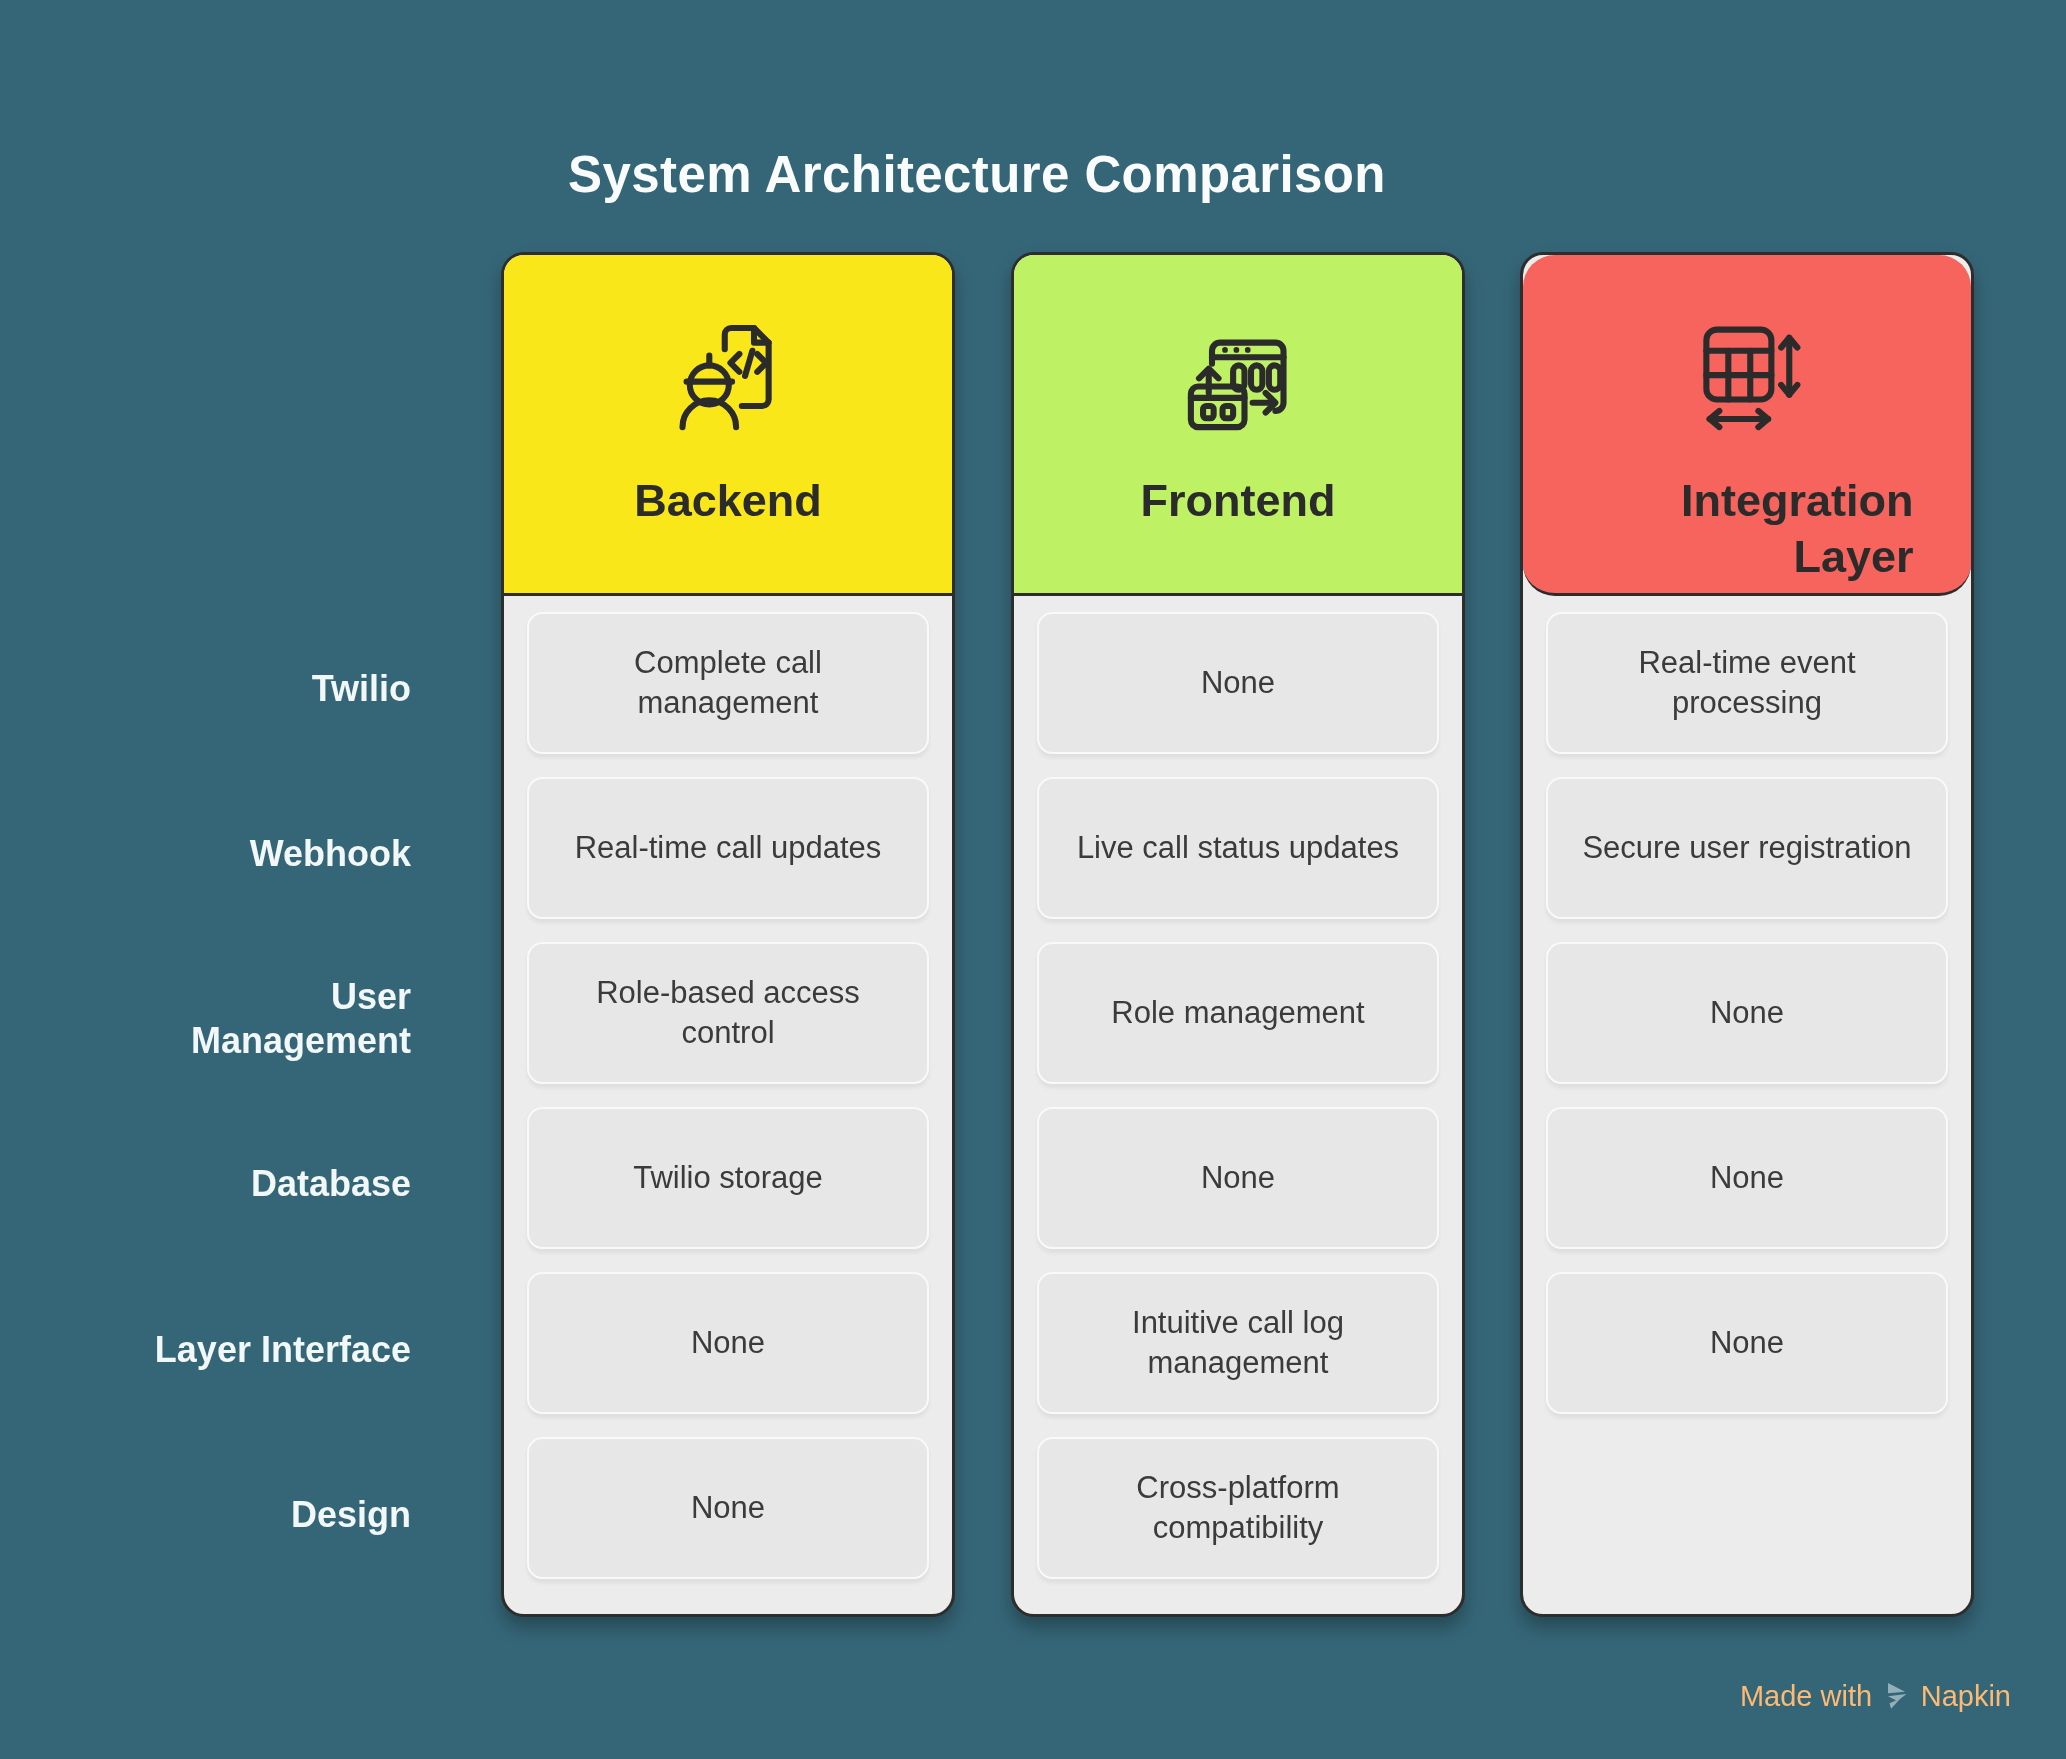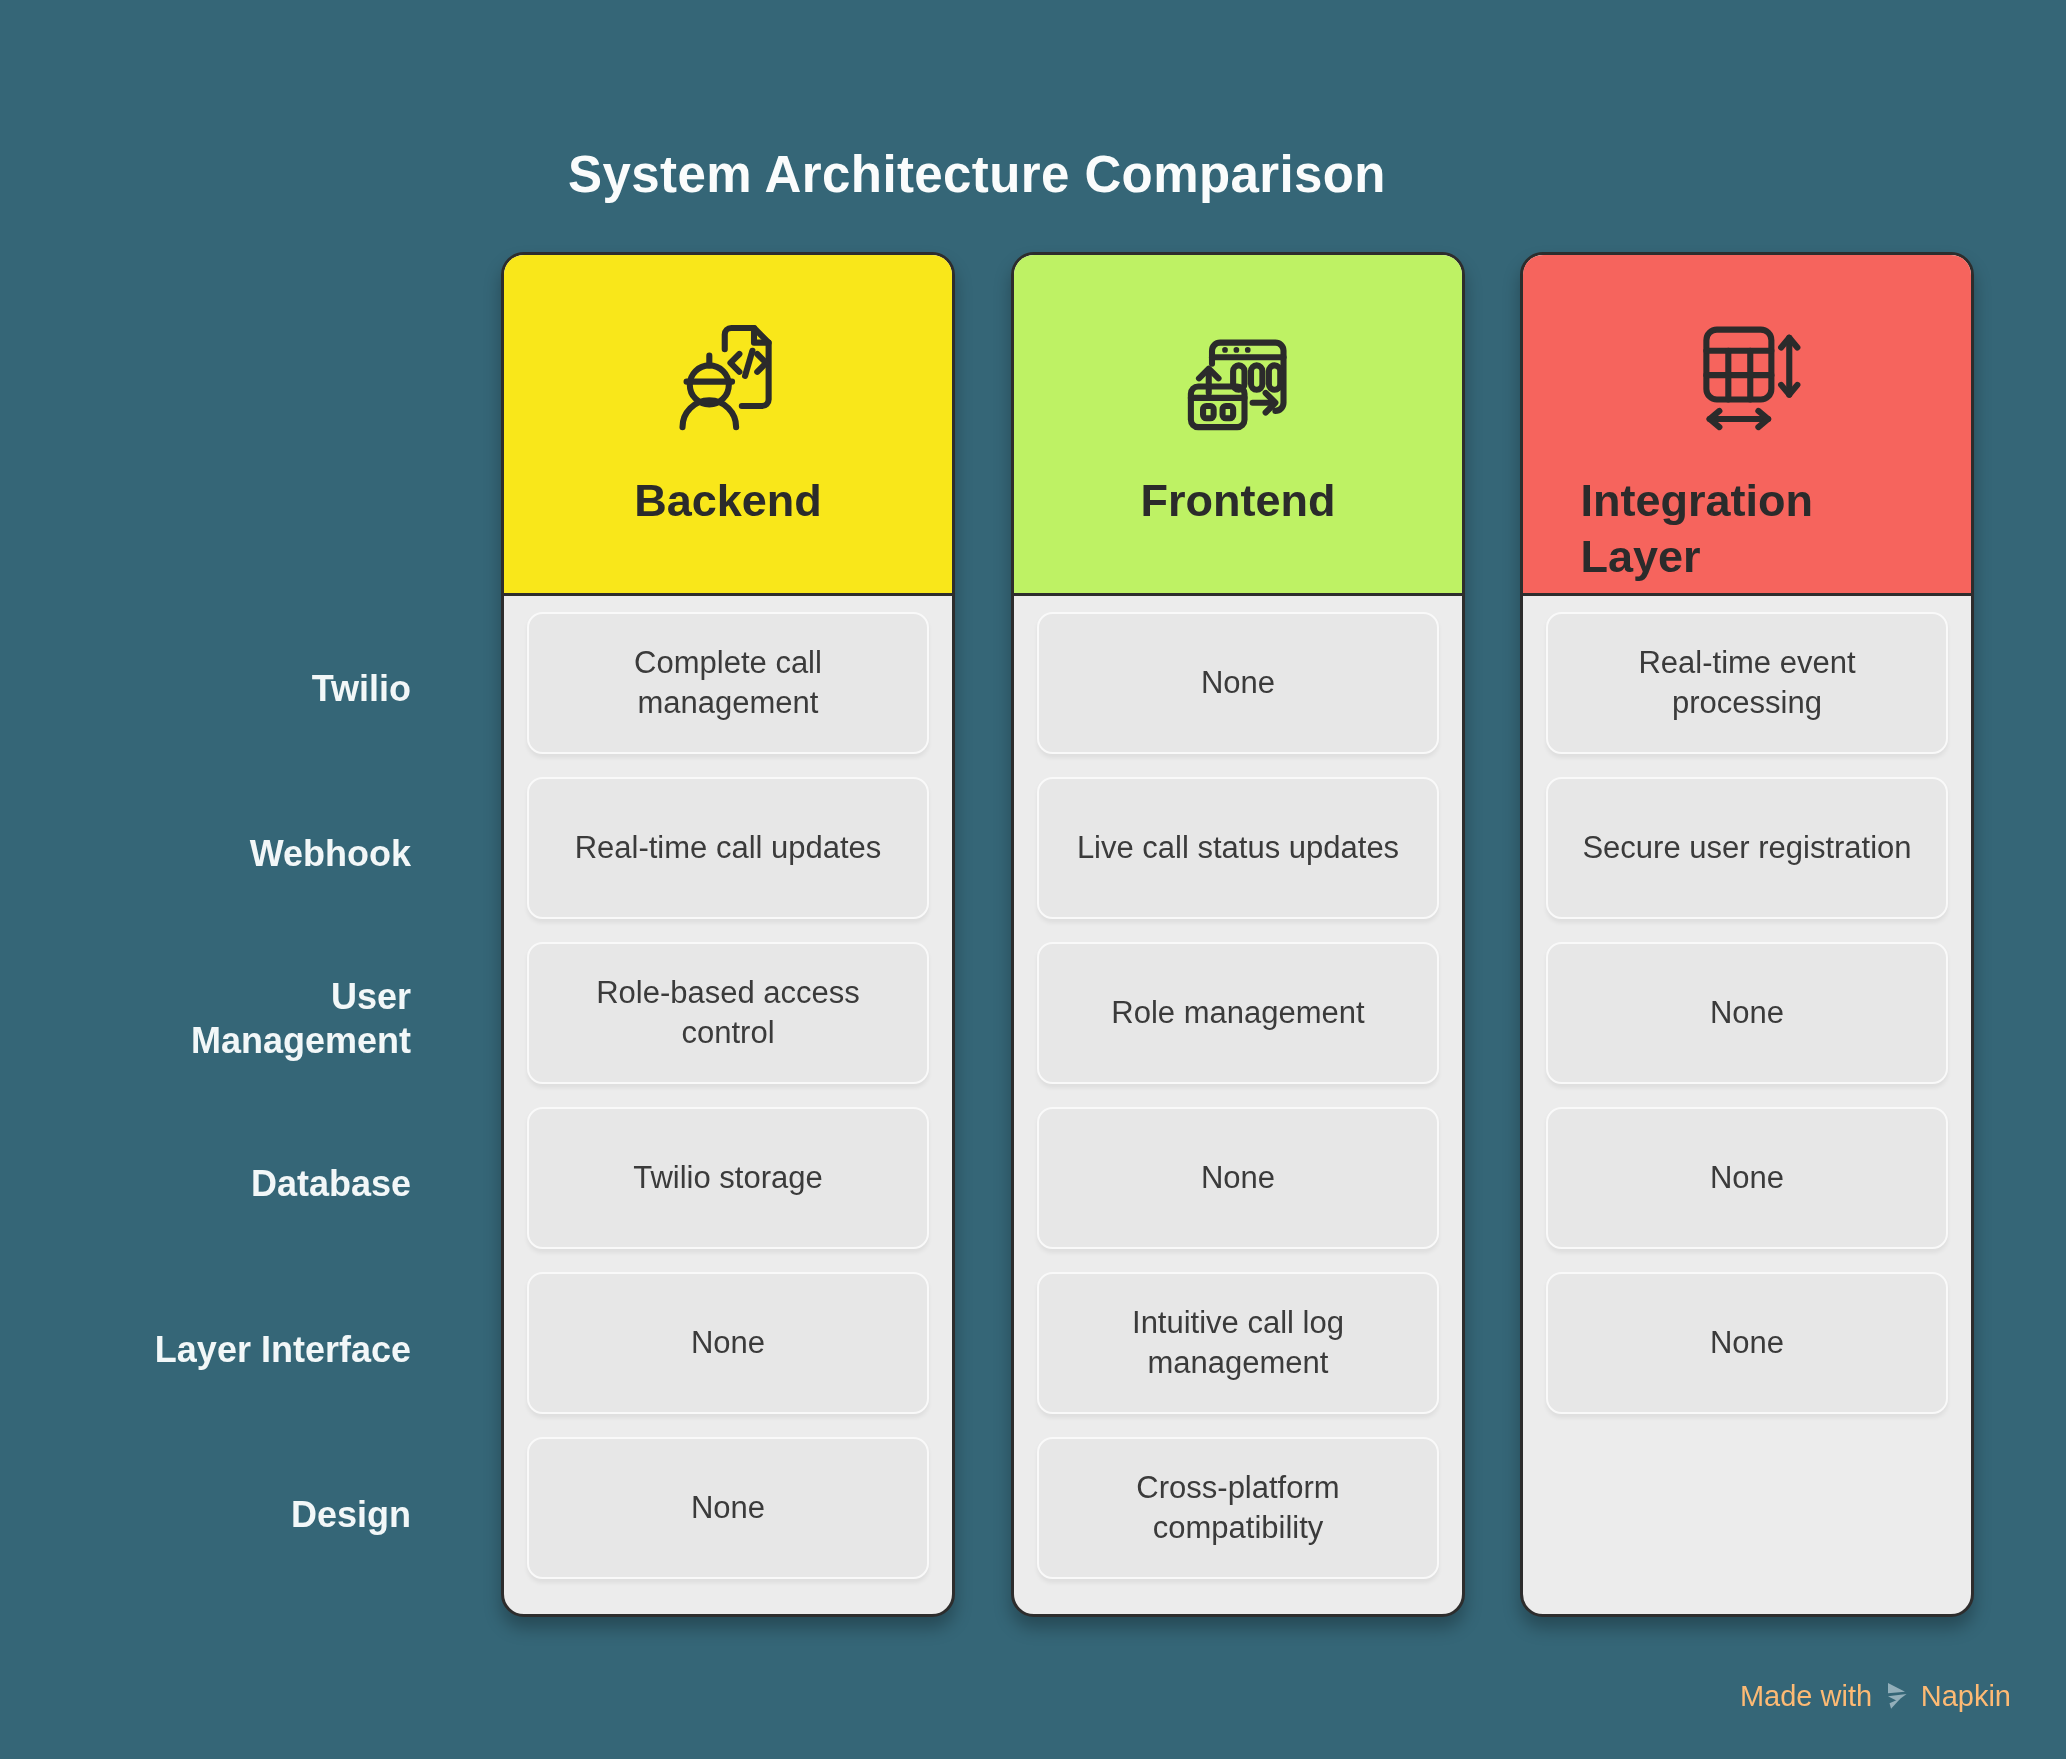--- a/index.html
+++ b/index.html
@@ -28,21 +28,21 @@
   .card-frontend{left:1011px;}
   .card-integration{left:1520px;}
   .card-header{
     height:341px;flex:0 0 341px;box-sizing:border-box;
     border-bottom:3.9px solid #2d2d2d;
     display:flex;flex-direction:column;align-items:center;
     padding-top:60px;gap:28px;
   }
   .hicon{flex:0 0 auto;}
   .card-title{
-    font-size:45px;font-weight:700;color:#2b2b2b;text-align:left;
+    font-size:45px;font-weight:700;color:#2b2b2b;text-align:right;
     line-height:1.24;max-width:333px;
   }
   .card-body{
     flex:1 1 auto;display:flex;flex-direction:column;gap:23px;
     padding:16.3px 23px 0 23px;
   }
   .cell{
     height:142px;flex:0 0 142px;box-sizing:border-box;
     background:#E7E7E7;border:2.3px solid #F9F9F9;border-radius:15.5px;
     box-shadow:0 3.1px 4.7px rgba(0,0,0,0.06);
@@ -122,21 +122,21 @@
       <div class="cell">None</div>
       <div class="cell">Live call status updates</div>
       <div class="cell">Role management</div>
       <div class="cell">None</div>
       <div class="cell">Intuitive call log management</div>
       <div class="cell">Cross-platform compatibility</div>
     </div>
   </section>
 
   <section class="card card-integration">
-    <header class="card-header" style="background-color: rgb(246, 100, 93);">
+    <header class="card-header" style="background-color: rgb(246, 100, 93); border-radius: 32px;">
       <svg class="hicon" width="130" height="130" viewBox="0 0 160 160" fill="none" stroke="#2b2b2b" stroke-width="7.5" stroke-linecap="round" stroke-linejoin="round">
         <rect x="30" y="18" width="80" height="86" rx="13"></rect>
         <path d="M30 44 h80"></path>
         <path d="M30 74 h80"></path>
         <path d="M57 44 v60"></path>
         <path d="M84 44 v60"></path>
         <path d="M132 28 v70"></path>
         <path d="M122 40 l10 -12 10 12"></path>
         <path d="M122 86 l10 12 10 -12"></path>
         <path d="M34 128 h72"></path>

